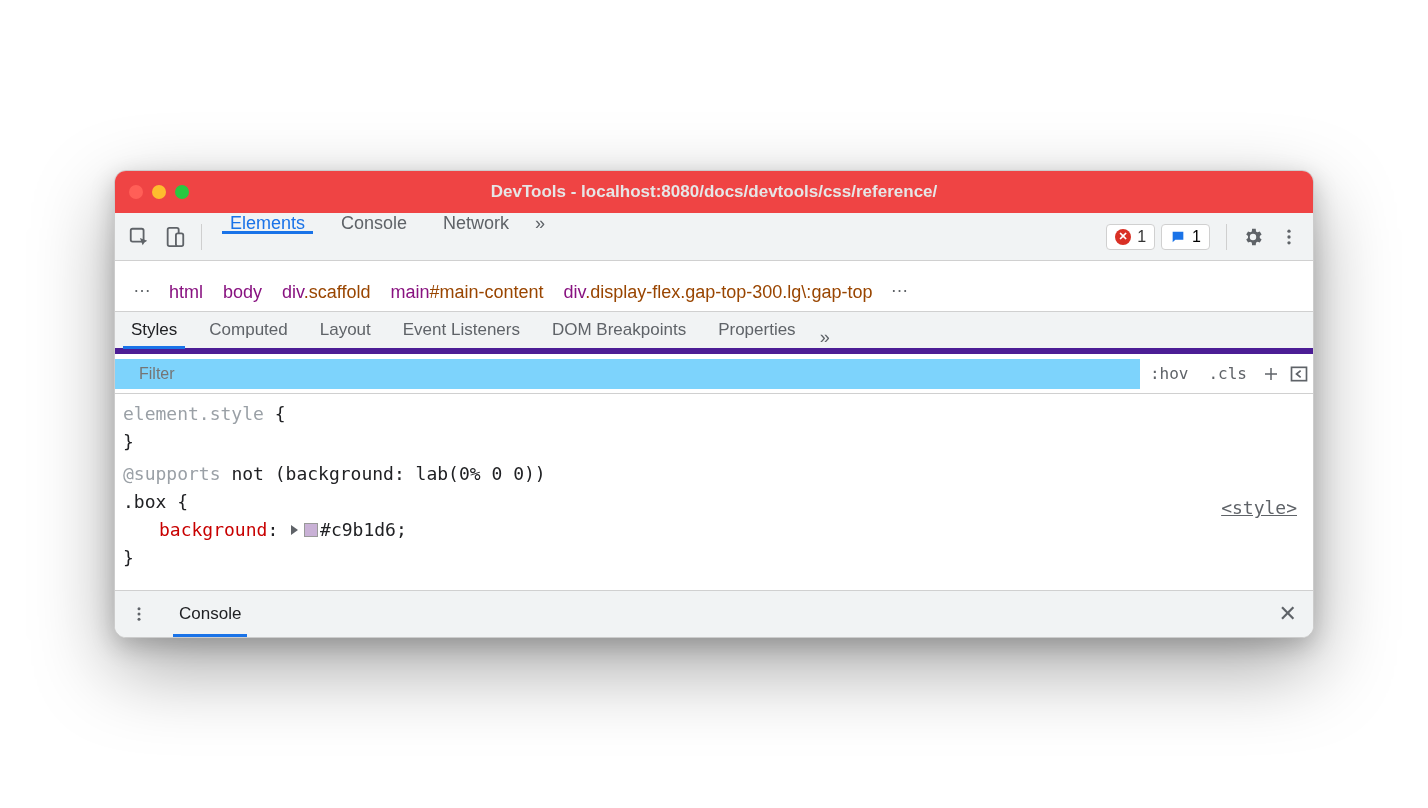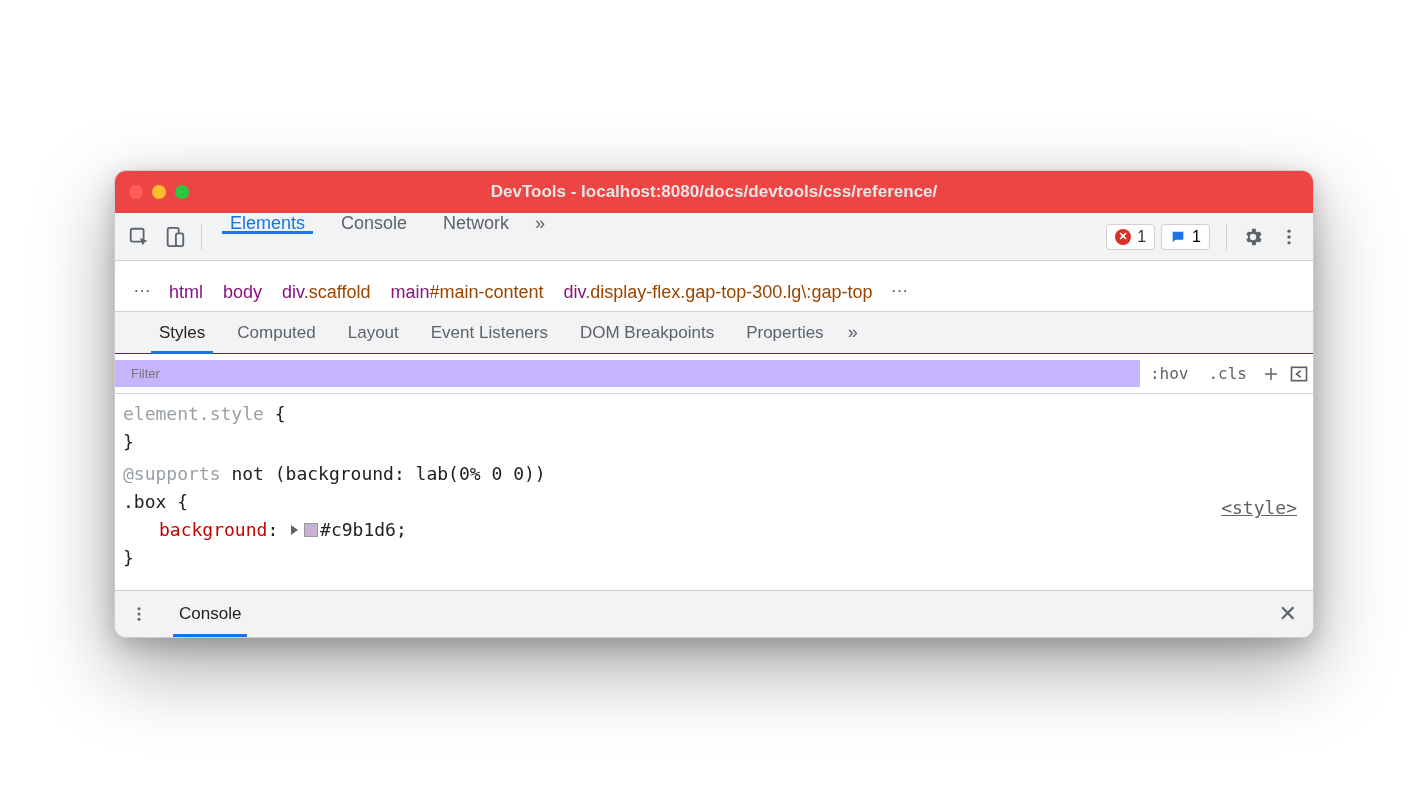--- a/index.html
+++ b/index.html
@@ -107,25 +107,24 @@
     white-space: nowrap;
     overflow: hidden;
   }
   .crumb { padding: 2px 10px; cursor: pointer; margin-top: 13px; }
   .crumb .tag { color: #881280; }
   .crumb .cls { color: #994500; }
   .crumb .id  { color: #994500; }
   .crumb-ell { color: #5f6368; padding: 2px 8px; }
   
   .subtabs {
-    display: flex; align-items: center;
-    border-bottom: 1px solid #4c1d95;
+    display: flex; align-items: flex-end;
+    border-bottom: 6px solid #4c1d95;
     background: #f1f3f4;
     height: 42px;
-    padding-left: 28px;
   }
   .subtab {
     padding: 0 16px;
     height: 100%;
     display: flex; align-items: center;
     font-size: 17px;
     color: #5f6368;
     cursor: pointer;
     position: relative;
   }
@@ -138,25 +137,25 @@
   }
   
   .filter-row {
     display: flex; align-items: center;
     border-bottom: 1px solid #d0d0d0;
     height: 40px;
   }
   .filter-input {
     flex: 1;
     border: none;
-    padding: 6px 16px;
-    font-size: 13px;
+    padding: 6px 24px;
+    font-size: 16px;
     color: #5f6368;
     outline: none;
-    background: #c4b5fd;
+    background: #7dd3fc;
   }
   .filter-btn {
     padding: 0 10px;
     font-family: ui-monospace, Menlo, monospace;
     font-size: 16px;
     color: #5f6368;
     cursor: pointer;
   }
   .filter-icon {
     width: 28px; height: 28px;

